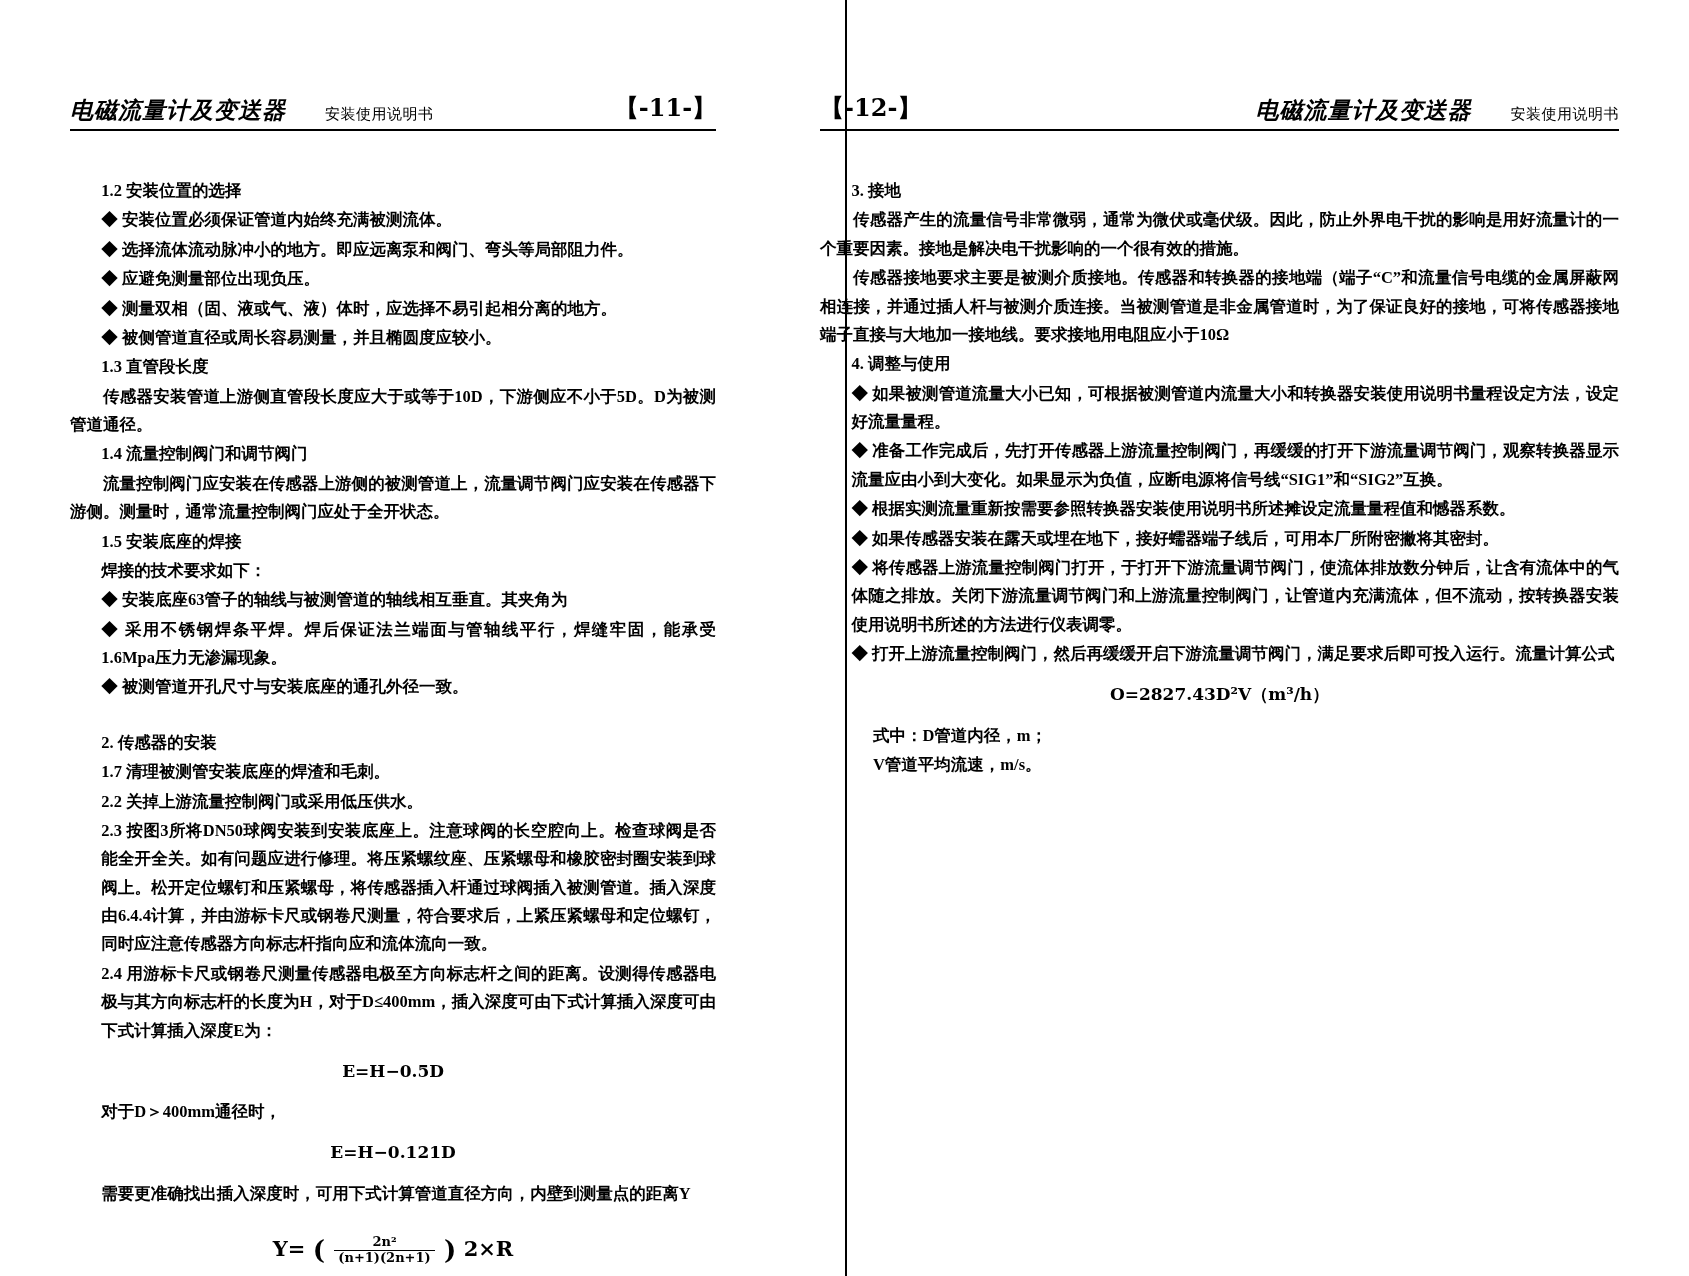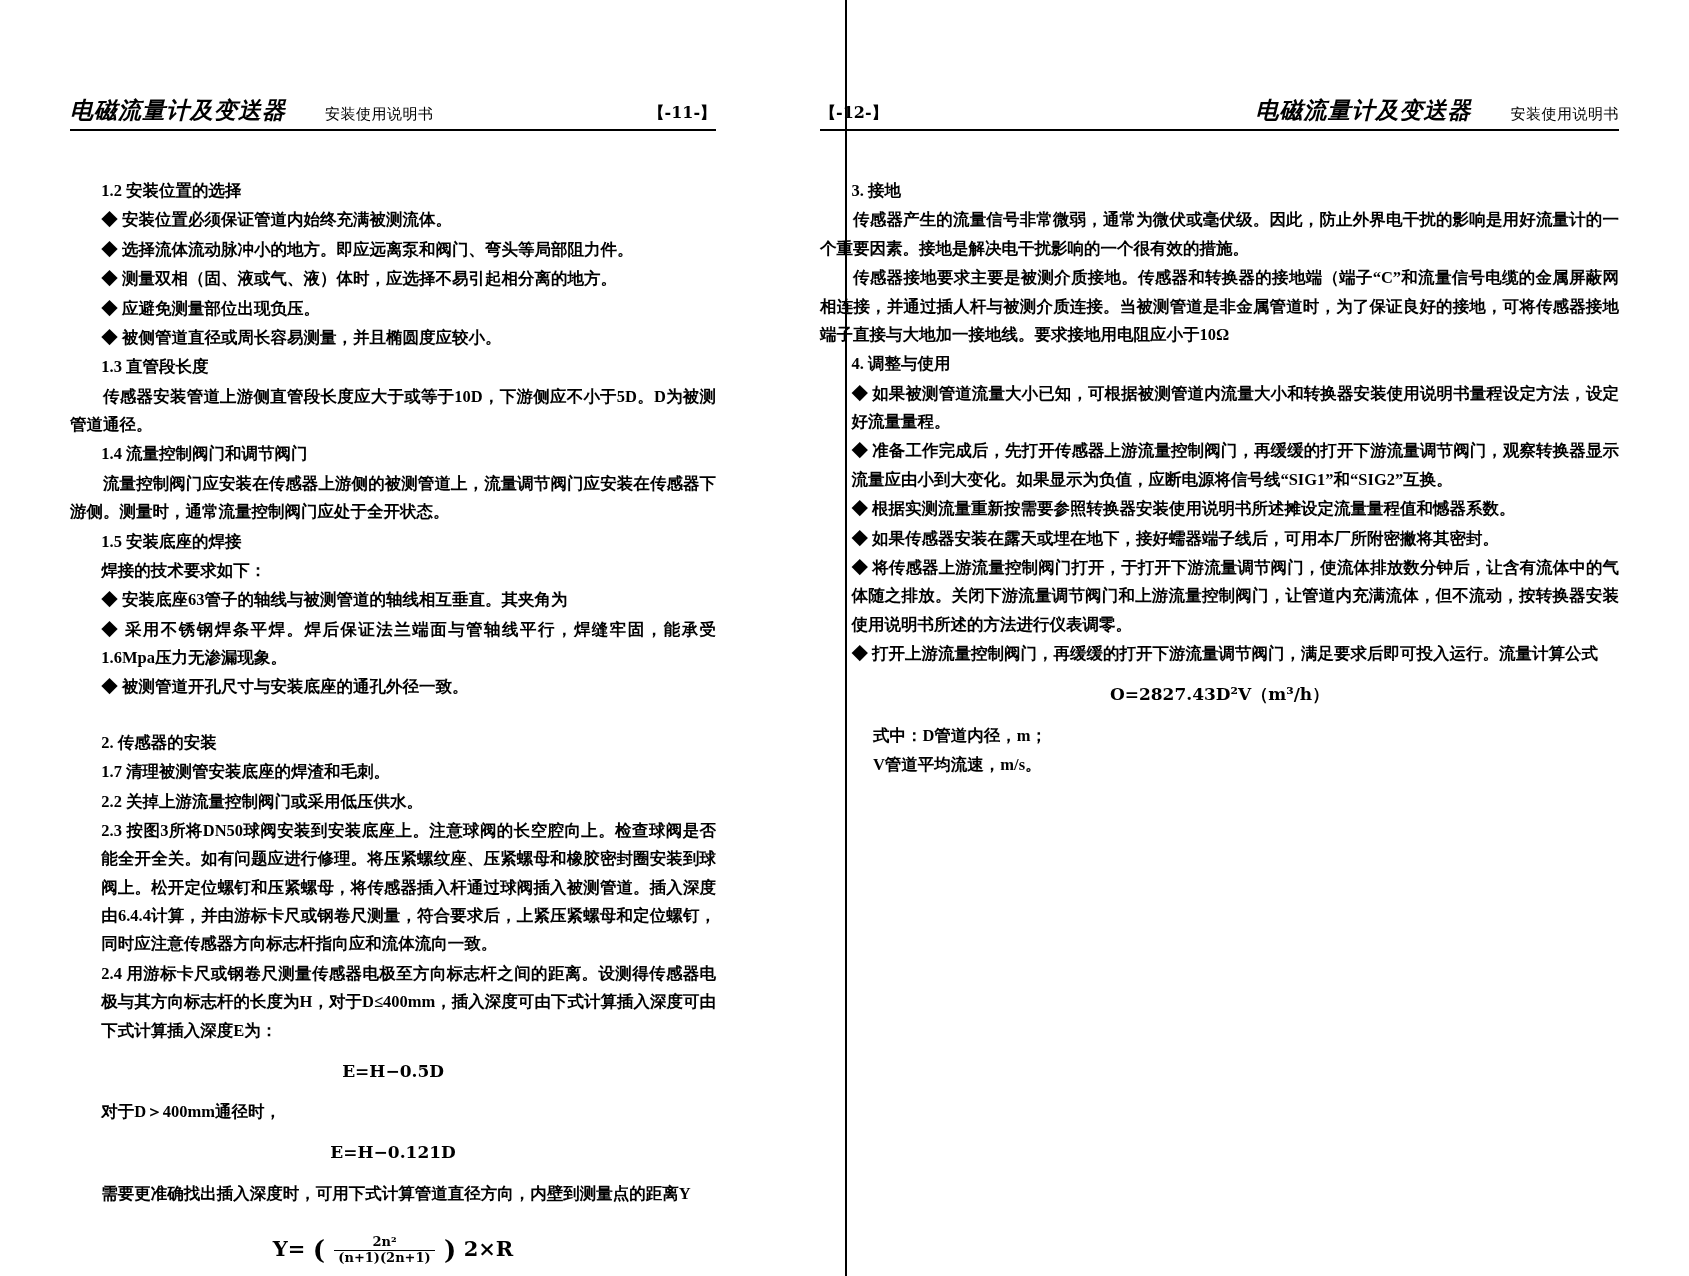--- a/index.html
+++ b/index.html
@@ -64,21 +64,21 @@
     font-weight: normal;
     font-size: 15px;
     margin-left: 7px;
     letter-spacing: 0.5px;
     white-space: nowrap;
     padding-bottom: 2px;
   }
   .hdr-page {
     font-family: "DejaVu Serif", serif;
     font-weight: bold;
-    font-size: 16px;
+    font-size: 24px;
     white-space: nowrap;
     padding-bottom: 2px;
   }
   .spacer { flex: 1 1 auto; }
   .body {
     margin-top: 46px;
     font-size: 16.5px;
     line-height: 1.72;
     font-weight: bold;
   }
@@ -133,22 +133,22 @@
       <span class="hdr-sub">安装使用说明书</span>
       <span class="spacer"></span>
       <span class="hdr-page">【-11-】</span>
     </div>
     <div class="hdr-underline"></div>
 
     <div class="body">
       <p class="ind15">1.2 安装位置的选择</p>
       <p class="bullet">◆ 安装位置必须保证管道内始终充满被测流体。</p>
       <p class="bullet">◆ 选择流体流动脉冲小的地方。即应远离泵和阀门、弯头等局部阻力件。</p>
+      <p class="bullet">◆ 应避免测量部位出现负压。</p>
       <p class="bullet">◆ 测量双相（固、液或气、液）体时，应选择不易引起相分离的地方。</p>
-      <p class="bullet">◆ 应避免测量部位出现负压。</p>
       <p class="bullet">◆ 被侧管道直径或周长容易测量，并且椭圆度应较小。</p>
       <p class="ind15">1.3 直管段长度</p>
       <p class="ind1">传感器安装管道上游侧直管段长度应大于或等于10D，下游侧应不小于5D。D为被测管道通径。</p>
       <p class="ind15">1.4 流量控制阀门和调节阀门</p>
       <p class="ind1">流量控制阀门应安装在传感器上游侧的被测管道上，流量调节阀门应安装在传感器下游侧。测量时，通常流量控制阀门应处于全开状态。</p>
       <p class="ind15">1.5 安装底座的焊接</p>
       <p class="ind15">焊接的技术要求如下：</p>
       <p class="bullet">◆ 安装底座63管子的轴线与被测管道的轴线相互垂直。其夹角为</p>
       <p class="bullet">◆ 采用不锈钢焊条平焊。焊后保证法兰端面与管轴线平行，焊缝牢固，能承受1.6Mpa压力无渗漏现象。</p>
       <p class="bullet">◆ 被测管道开孔尺寸与安装底座的通孔外径一致。</p>
@@ -199,21 +199,21 @@
     <div class="body">
       <p class="ind15">3. 接地</p>
       <p class="ind1">传感器产生的流量信号非常微弱，通常为微伏或毫伏级。因此，防止外界电干扰的影响是用好流量计的一个重要因素。接地是解决电干扰影响的一个很有效的措施。</p>
       <p class="ind1">传感器接地要求主要是被测介质接地。传感器和转换器的接地端（端子“C”和流量信号电缆的金属屏蔽网相连接，并通过插人杆与被测介质连接。当被测管道是非金属管道时，为了保证良好的接地，可将传感器接地端子直接与大地加一接地线。要求接地用电阻应小于10Ω</p>
       <p class="ind15">4. 调整与使用</p>
       <p class="bullet">◆ 如果被测管道流量大小已知，可根据被测管道内流量大小和转换器安装使用说明书量程设定方法，设定好流量量程。</p>
       <p class="bullet">◆ 准备工作完成后，先打开传感器上游流量控制阀门，再缓缓的打开下游流量调节阀门，观察转换器显示流量应由小到大变化。如果显示为负值，应断电源将信号线“SIG1”和“SIG2”互换。</p>
       <p class="bullet">◆ 根据实测流量重新按需要参照转换器安装使用说明书所述摊设定流量量程值和憾器系数。</p>
       <p class="bullet">◆ 如果传感器安装在露天或埋在地下，接好蠕器端子线后，可用本厂所附密撇将其密封。</p>
       <p class="bullet">◆ 将传感器上游流量控制阀门打开，于打开下游流量调节阀门，使流体排放数分钟后，让含有流体中的气体随之排放。关闭下游流量调节阀门和上游流量控制阀门，让管道内充满流体，但不流动，按转换器安装使用说明书所述的方法进行仪表调零。</p>
-      <p class="bullet">◆ 打开上游流量控制阀门，再缓缓的打开下游流量调节阀门，满足要求后即可投入运行。流量计算公式</p>
+      <p class="bullet">◆ 打开上游流量控制阀门，然后再缓缓开启下游流量调节阀门，满足要求后即可投入运行。流量计算公式</p>
 
       <div class="formula">O=2827.43D²V（m³/h）</div>
 
       <p class="indent-note">式中：D管道内径，m；</p>
       <p class="indent-note">V管道平均流速，m/s。</p>
     </div>
   </div>
 
 </div>
 

